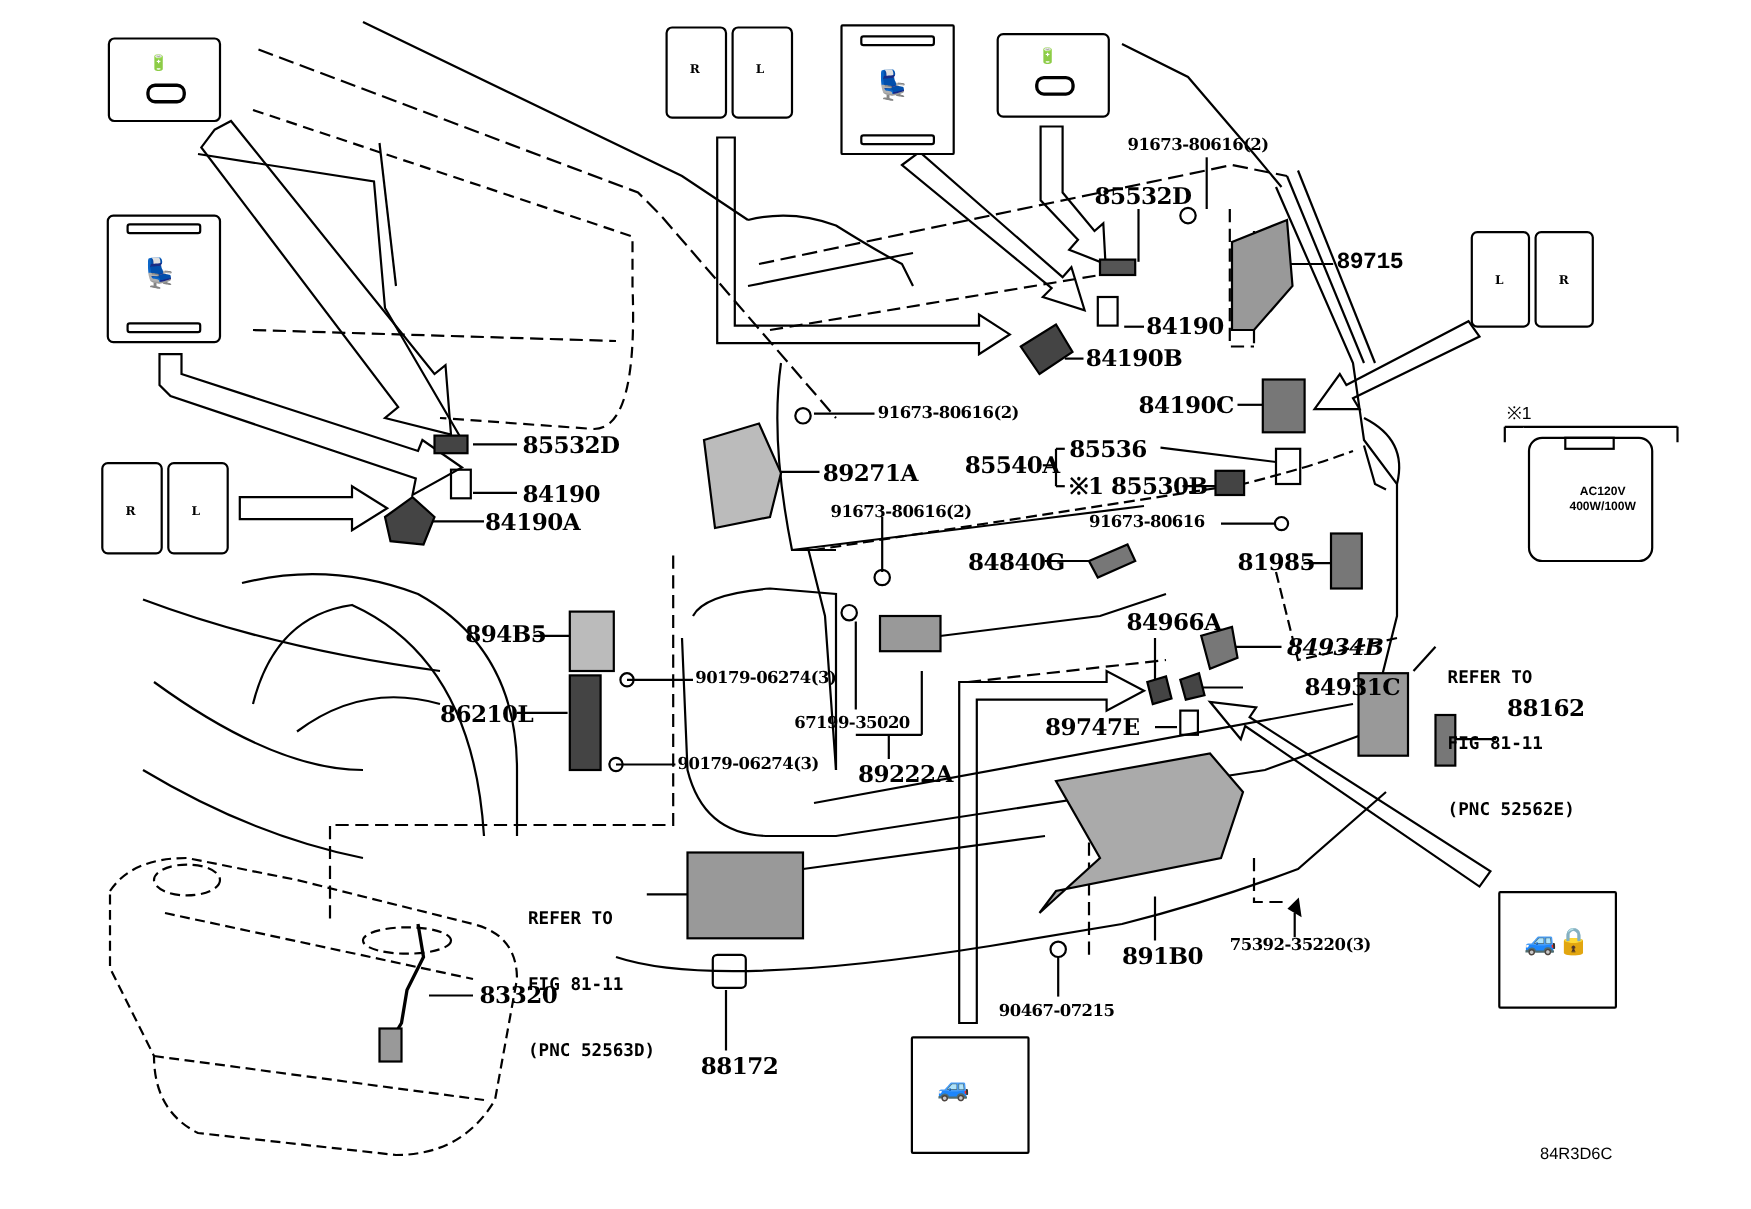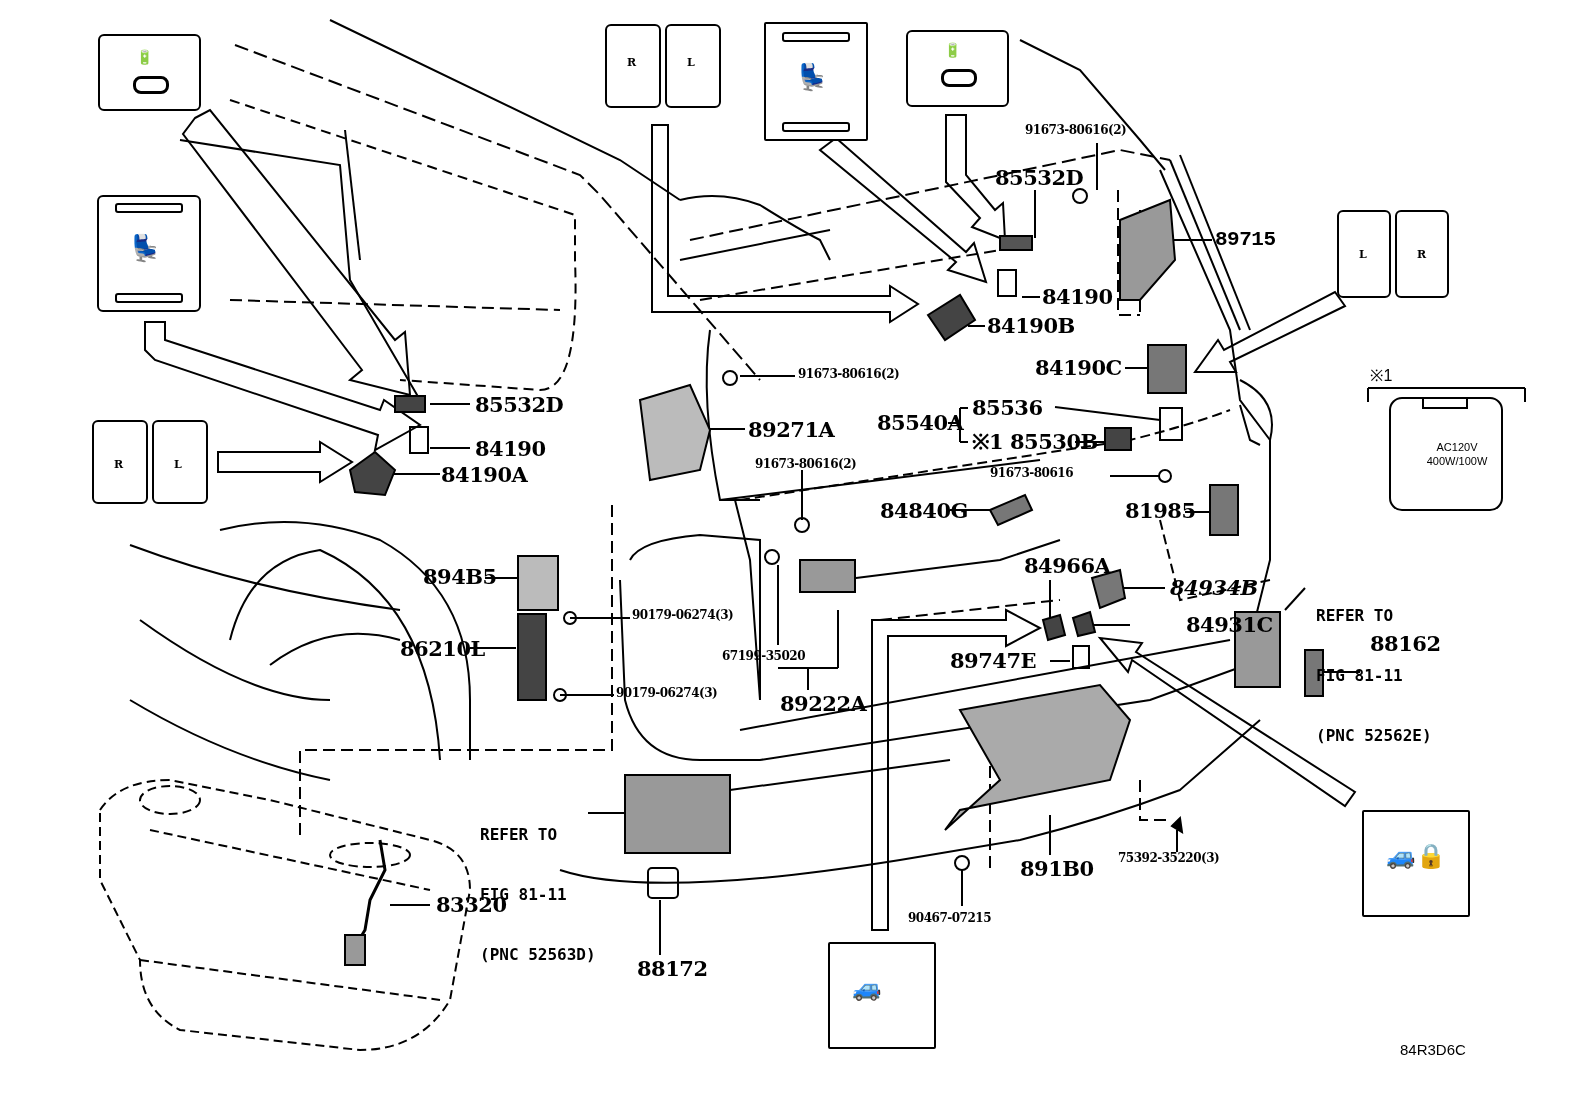--- a/index.html
+++ b/index.html
@@ -1,21 +1,21 @@
 <!DOCTYPE html>
 <html><head>
 <meta charset="utf-8">
 <style>
   html, body { margin: 0; padding: 0; background: #ffffff; }
   body { width: 1592px; height: 1099px; position: relative; overflow: hidden;
          font-family: "DejaVu Sans Mono", monospace; color: #000; }
   #diagram { position: absolute; left: 0; top: 0; width: 1592px; height: 1099px; }
   .lbl { position: absolute; font-family: "DejaVu Serif", serif; font-weight: bold;
          font-size: 21px; line-height: 1; white-space: nowrap; letter-spacing: -0.5px; }
-  .lbl.sm { font-size: 12px; }
+  .lbl.sm { font-size: 15px; }
   .ref { position: absolute; font-family: "DejaVu Sans Mono", monospace; font-weight: bold;
          font-size: 16px; line-height: 20px; white-space: pre; }
   .box { position: absolute; border: 2px solid #000; border-radius: 6px; background: #fff; }
   .ac-text { position: absolute; font-family: "Liberation Sans", sans-serif; font-size: 11px;
              text-align: center; line-height: 14px; }
   .code { position: absolute; font-family: "Liberation Sans", sans-serif; font-size: 15px; }
   .note { position: absolute; font-family: "Liberation Sans", sans-serif; font-size: 16px; }
   .seat-letter { position:absolute; font-family:"DejaVu Serif", serif; font-weight:bold; font-size:11px; }
 </style>
 </head>
@@ -223,21 +223,21 @@
 
 <div class="box" style="left:1362px;top:810px;width:104px;height:103px;border-radius:2px;">
   <div style="position:absolute;left:22px;top:30px;font-size:24px;">🚙🔒</div>
 </div>
 <div class="box" style="left:828px;top:942px;width:104px;height:103px;border-radius:2px;">
   <div style="position:absolute;left:22px;top:30px;font-size:24px;">🚙</div>
 </div>
 
 
 <div class="note" style="left:1370px;top:364px;">※1</div>
-<div class="ac-text" style="left:1390px;top:440px;width:134px;">
+<div class="ac-text" style="left:1390px;top:440px;width:134px;font-weight:bold;">
   <div>AC120V</div>
   <div>400W/100W</div>
 </div>
 
 
 <div class="lbl" style="left:995px;top:167px;">85532D</div>
 <div class="lbl" style="left:475px;top:394px;">85532D</div>
 <div class="lbl" style="left:1042px;top:286px;">84190</div>
 <div class="lbl" style="left:475px;top:438px;">84190</div>
 <div class="lbl" style="left:441px;top:464px;">84190A</div>

